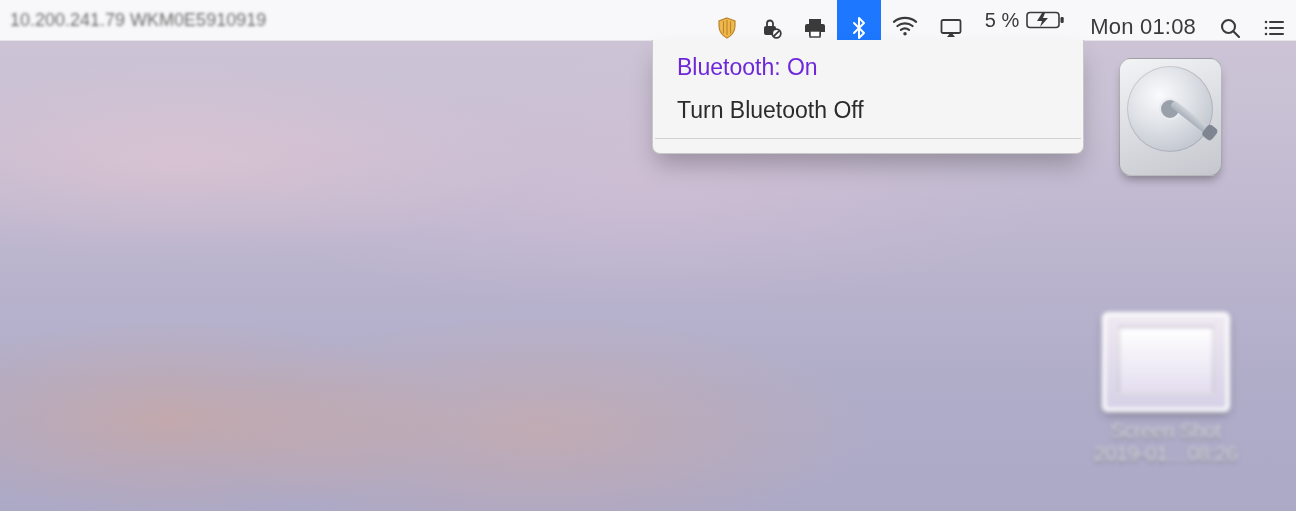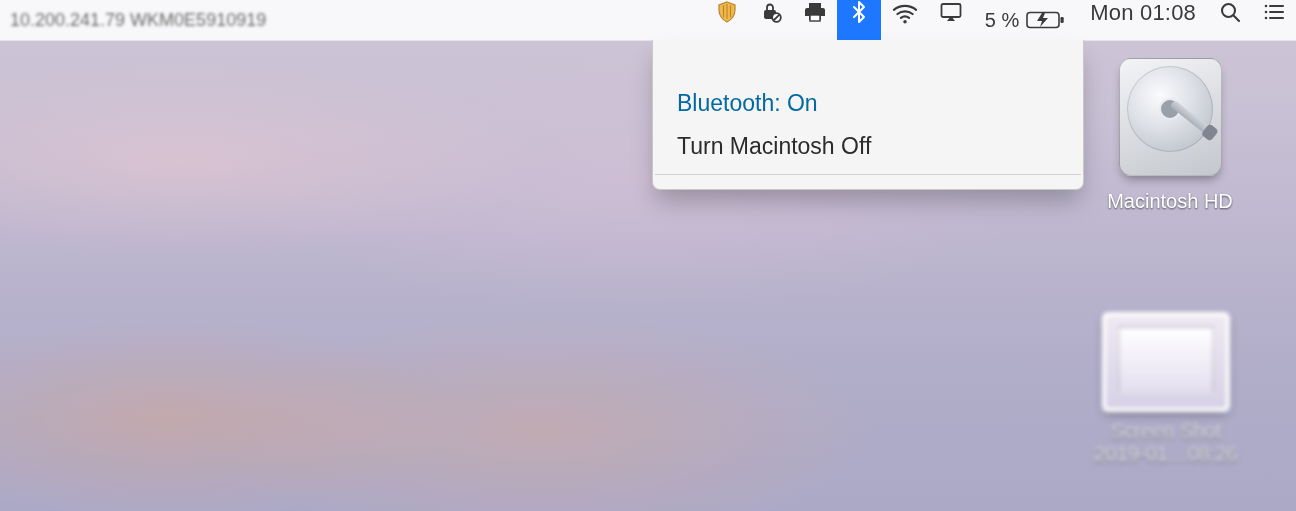--- a/index.html
+++ b/index.html
@@ -9,33 +9,33 @@
       radial-gradient(ellipse 480px 160px at 540px 430px, rgba(236,170,130,.30), rgba(236,170,130,0) 70%),
       radial-gradient(ellipse 520px 140px at 180px 160px, rgba(235,200,210,.50), rgba(235,200,210,0) 70%),
       radial-gradient(ellipse 560px 170px at 640px 180px, rgba(226,196,218,.35), rgba(226,196,218,0) 75%),
       linear-gradient(180deg,#cfc7d7 0%,#c7bfd3 25%,#b9b3cd 55%,#b0adc9 75%,#aca9c7 100%);
   }
   .menubar{position:absolute;top:0;left:0;right:0;height:40px;background:rgba(250,250,252,.96);backdrop-filter:blur(6px);
     display:flex;align-items:center;border-bottom:1px solid rgba(0,0,0,.08);}
   .mb-left{display:flex;align-items:center;gap:6px;padding:0 10px;color:#6a6a6a;font-size:18px;filter:blur(1.6px);white-space:nowrap;}
   .mb-spacer{flex:1;}
   .mb-right{display:flex;align-items:center;height:100%;}
-  .mb-item{height:100%;display:flex;align-items:flex-start;justify-content:center;padding:0 12px;color:#3a3a3a;cursor:default;}
+  .mb-item{height:100%;display:flex;align-items:flex-end;justify-content:center;padding:0 12px;color:#3a3a3a;cursor:default;}
   .mb-item.icon-only{padding:0 10px;}
   .mb-item.bt-active{background:#1d78ff;color:#fff;}
   .mb-item svg{display:block;}
   .mb-text{font-size:21px;color:#3a3a3a;}
   .clock{font-size:22px;letter-spacing:.2px;}
   .battery-wrap{display:flex;align-items:center;gap:7px;}
   .batt-pct{font-size:20px;}
   
   .dropdown{position:absolute;top:40px;left:652px;width:430px;background:#f5f5f6;border:1px solid rgba(0,0,0,.18);
     border-top:none;border-radius:0 0 8px 8px;box-shadow:0 14px 24px -4px rgba(0,0,0,.25);padding:6px 0 8px;}
   .dd-item{padding:6px 24px;font-size:23px;color:#2b2b2b;line-height:1.35;}
-  .dd-item.disabled{color:#0369a1;margin-top:36px;}
+  .dd-item.disabled{color:#6d28d9;}
   .dd-sep{height:1px;background:rgba(0,0,0,.14);margin:6px 2px;}
   
   .dicon{position:absolute;display:flex;flex-direction:column;align-items:center;gap:8px;width:160px;}
   .dicon .label{color:#fff;font-size:20px;text-shadow:0 1px 2px rgba(0,0,0,.6);text-align:center;}
   .dicon .label.blur{filter:blur(2px);color:#e9e9ee;}
   .hd-icon{width:115px;height:130px;position:relative;}
   .hd-body{position:absolute;inset:6px 6px 6px 6px;border-radius:12px;
     background:linear-gradient(160deg,#f3f4f6 0%,#d9dbe0 55%,#c4c7cd 100%);
     border:1px solid rgba(0,0,0,.22);box-shadow:0 6px 10px -3px rgba(0,0,0,.35);}
   .hd-platter{position:absolute;left:50%;top:44%;width:86px;height:86px;transform:translate(-50%,-50%);
@@ -140,32 +140,31 @@
           <circle cx="4" cy="18" r="1.3" fill="#3a3a3a" stroke="none"></circle>
             <line x1="8" y1="18" x2="21" y2="18"></line>
         </svg>
       </div>
 
     </div>
   </div>
 
   <div class="dropdown">
     <div class="dd-item disabled">Bluetooth: On</div>
-    <div class="dd-item">Turn Macintosh Off</div>
+    <div class="dd-item">Turn Bluetooth Off</div>
     <div class="dd-sep"></div>
   </div>
 
   <div class="dicon" style="top:52px;left:1090px;">
     <div class="hd-icon">
       <div class="hd-body"></div>
         <div class="hd-platter"></div>
         <div class="hd-hub"></div>
         <div class="hd-arm"></div>
     </div>
-    <div class="label">Macintosh HD</div>
   </div>
 
   <div class="dicon" style="top:312px;left:1086px;">
     <div class="shot-icon"></div>
     <div class="label blur">Screen Shot 2019-01…08:26</div>
   </div>
 
 </div>
 
 </body></html>

